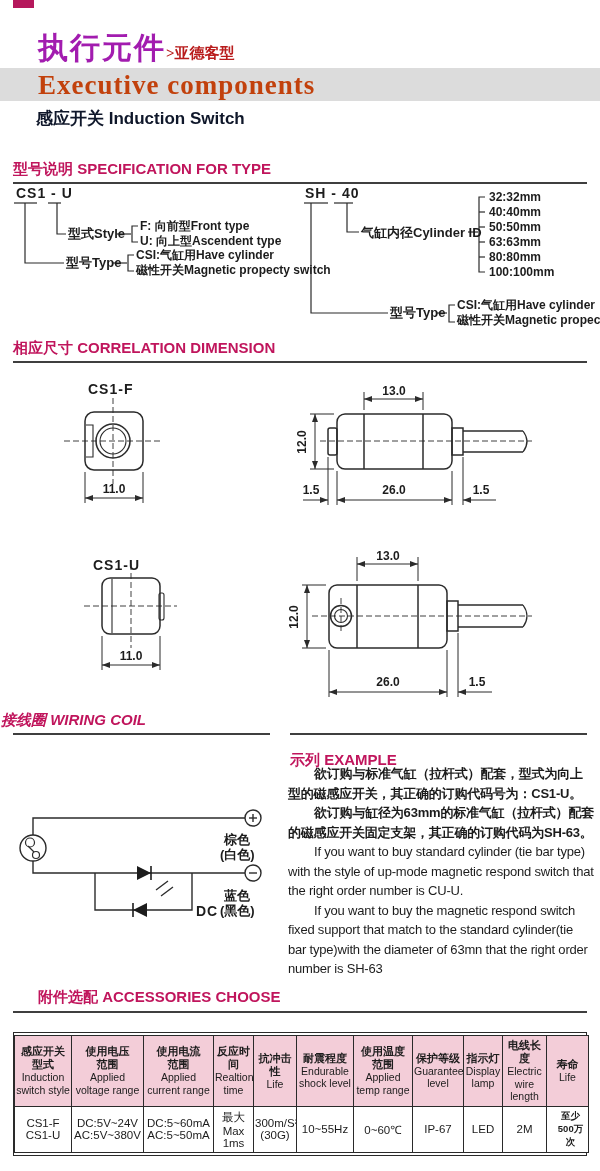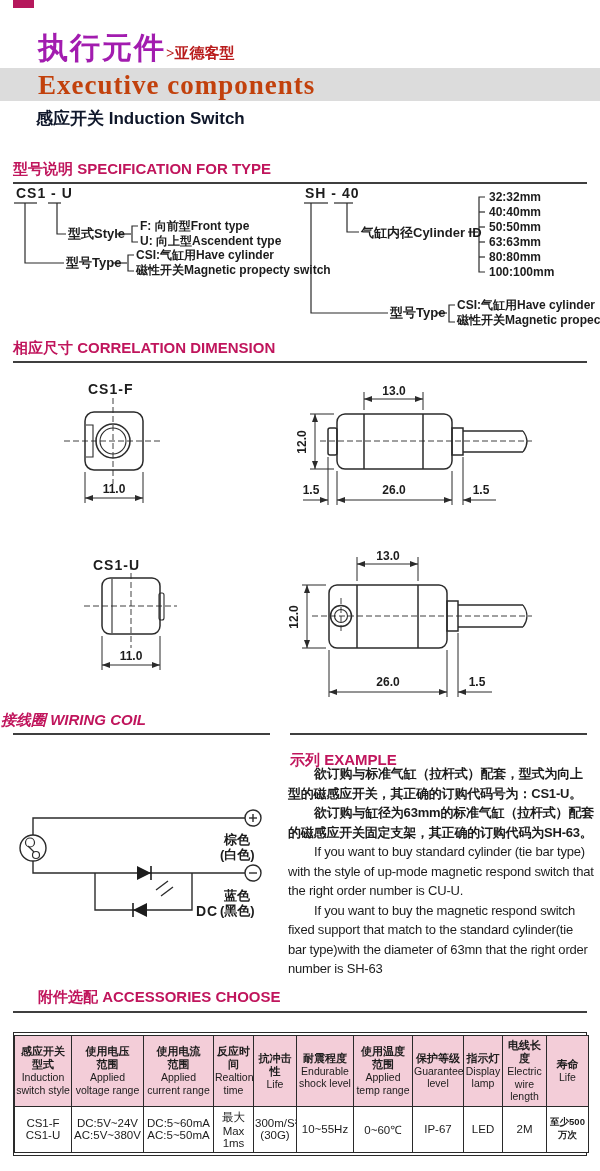--- a/index.html
+++ b/index.html
@@ -29,21 +29,21 @@
   .example-block p { text-indent:26px; }
   .example-block p.cn { font-weight:bold; }
   .tbl-wrap { left:13px; top:1032px; width:574px; border:1px solid #2a2a2a; padding:2px 0; background:#fff; }
   table { border-collapse:collapse; table-layout:fixed; width:100%; }
   th, td { border:1px solid #2a2a2a; text-align:center; vertical-align:middle; padding:3px 1px; overflow:hidden; }
   th { background:#f3cdd8; height:70px; }
   td { height:40px; background:#fff; font-size:11.5px; }
   .hcn { font-size:11px; font-weight:bold; line-height:13px; white-space:pre-line; }
   .hen { font-size:10.5px; font-weight:normal; line-height:12.5px; white-space:pre-line; }
   .pre { white-space:pre-line; }
-  .small-cell { font-size:9.5px; font-weight:bold; }
+  .small-cell { font-size:9.5px; font-weight:bold;padding-left:7px; }
 </style>
 </head>
 <body>
 
 <div class="abs corner-mark"></div>
 <div class="abs title-row">
   <span class="title-cn">执行元件</span><span class="title-suffix">&gt;亚德客型</span>
 </div>
 <div class="abs gray-band">
   <div class="title-en">Executive components</div>

